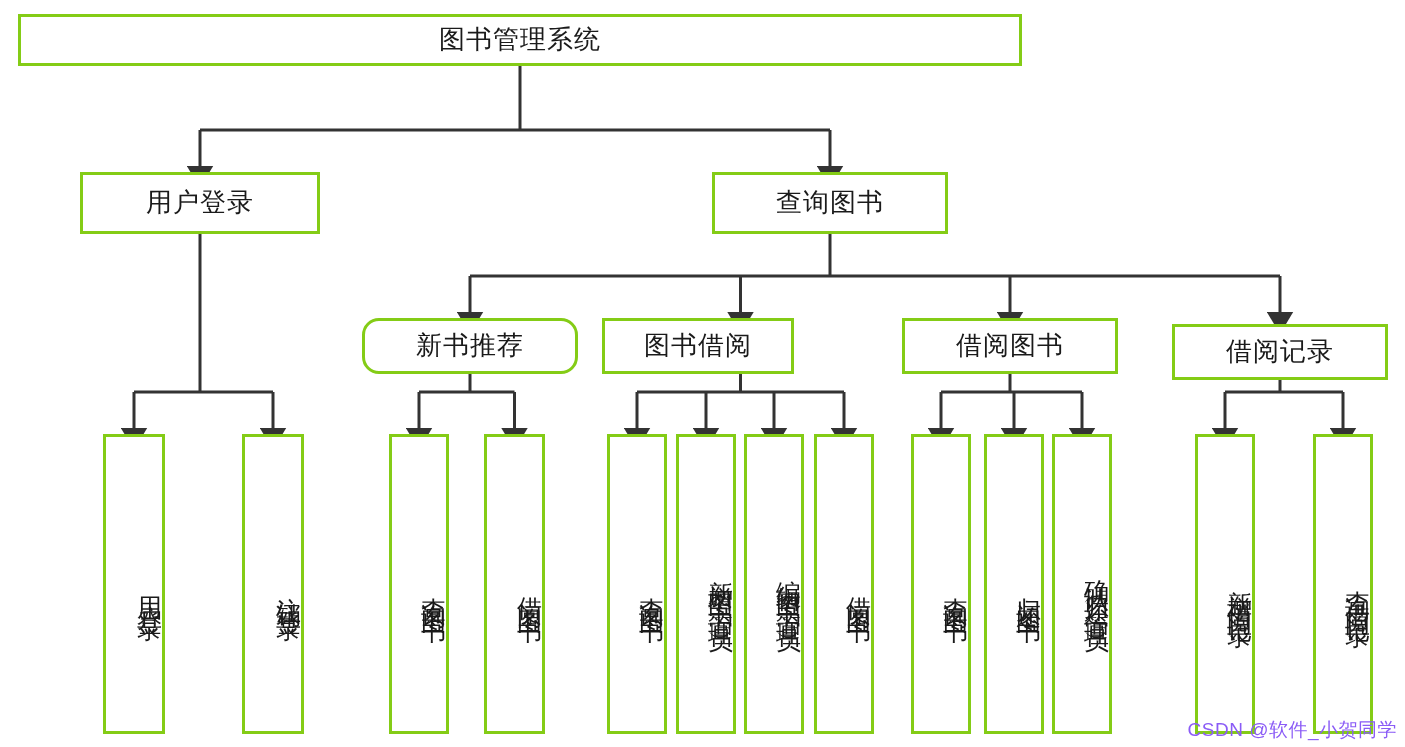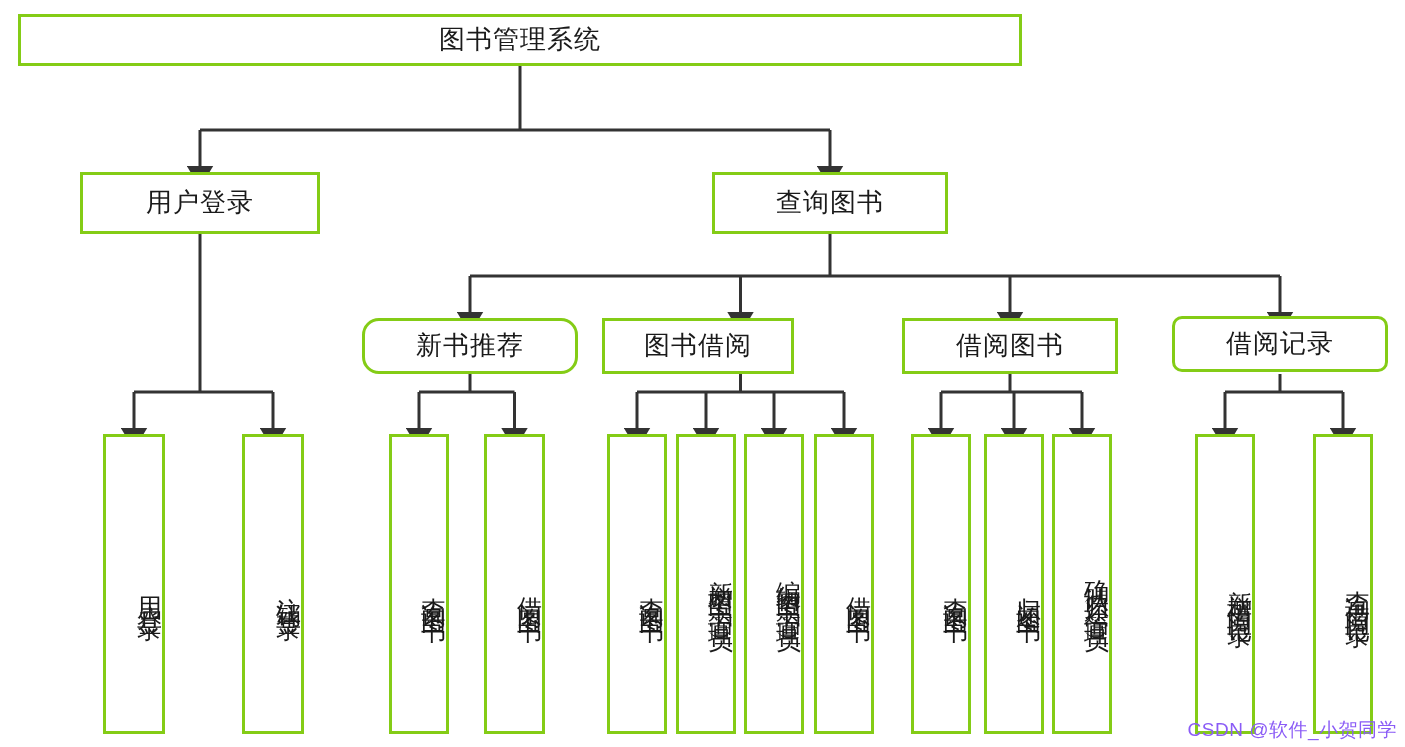--- a/index.html
+++ b/index.html
@@ -122,21 +122,21 @@
       </div>
       <div class="node horiz" style="left: 362px; top: 318px; width: 216px; height: 56px; border-radius: 17px;">
         <span>新书推荐</span>
       </div>
       <div class="node horiz" style="left: 602px; top: 318px; width: 192px; height: 56px;">
         <span>图书借阅</span>
       </div>
       <div class="node horiz" style="left: 902px; top: 318px; width: 216px; height: 56px;">
         <span>借阅图书</span>
       </div>
-      <div class="node horiz" style="left: 1172px; top: 316px; width: 216px; height: 56px; border-radius: 10px;">
+      <div class="node horiz" style="left: 1172px; top: 324px; width: 216px; height: 56px;">
         <span>借阅记录</span>
       </div>
       <div class="node vert" style="left: 103px; top: 434px; width: 62px; height: 300px;">
         <span>用户登录</span>
       </div>
       <div class="node vert" style="left: 242px; top: 434px; width: 62px; height: 300px;">
         <span>注销登录</span>
       </div>
       <div class="node vert" style="left: 389px; top: 434px; width: 60px; height: 300px;">
         <span>查询图书</span>

